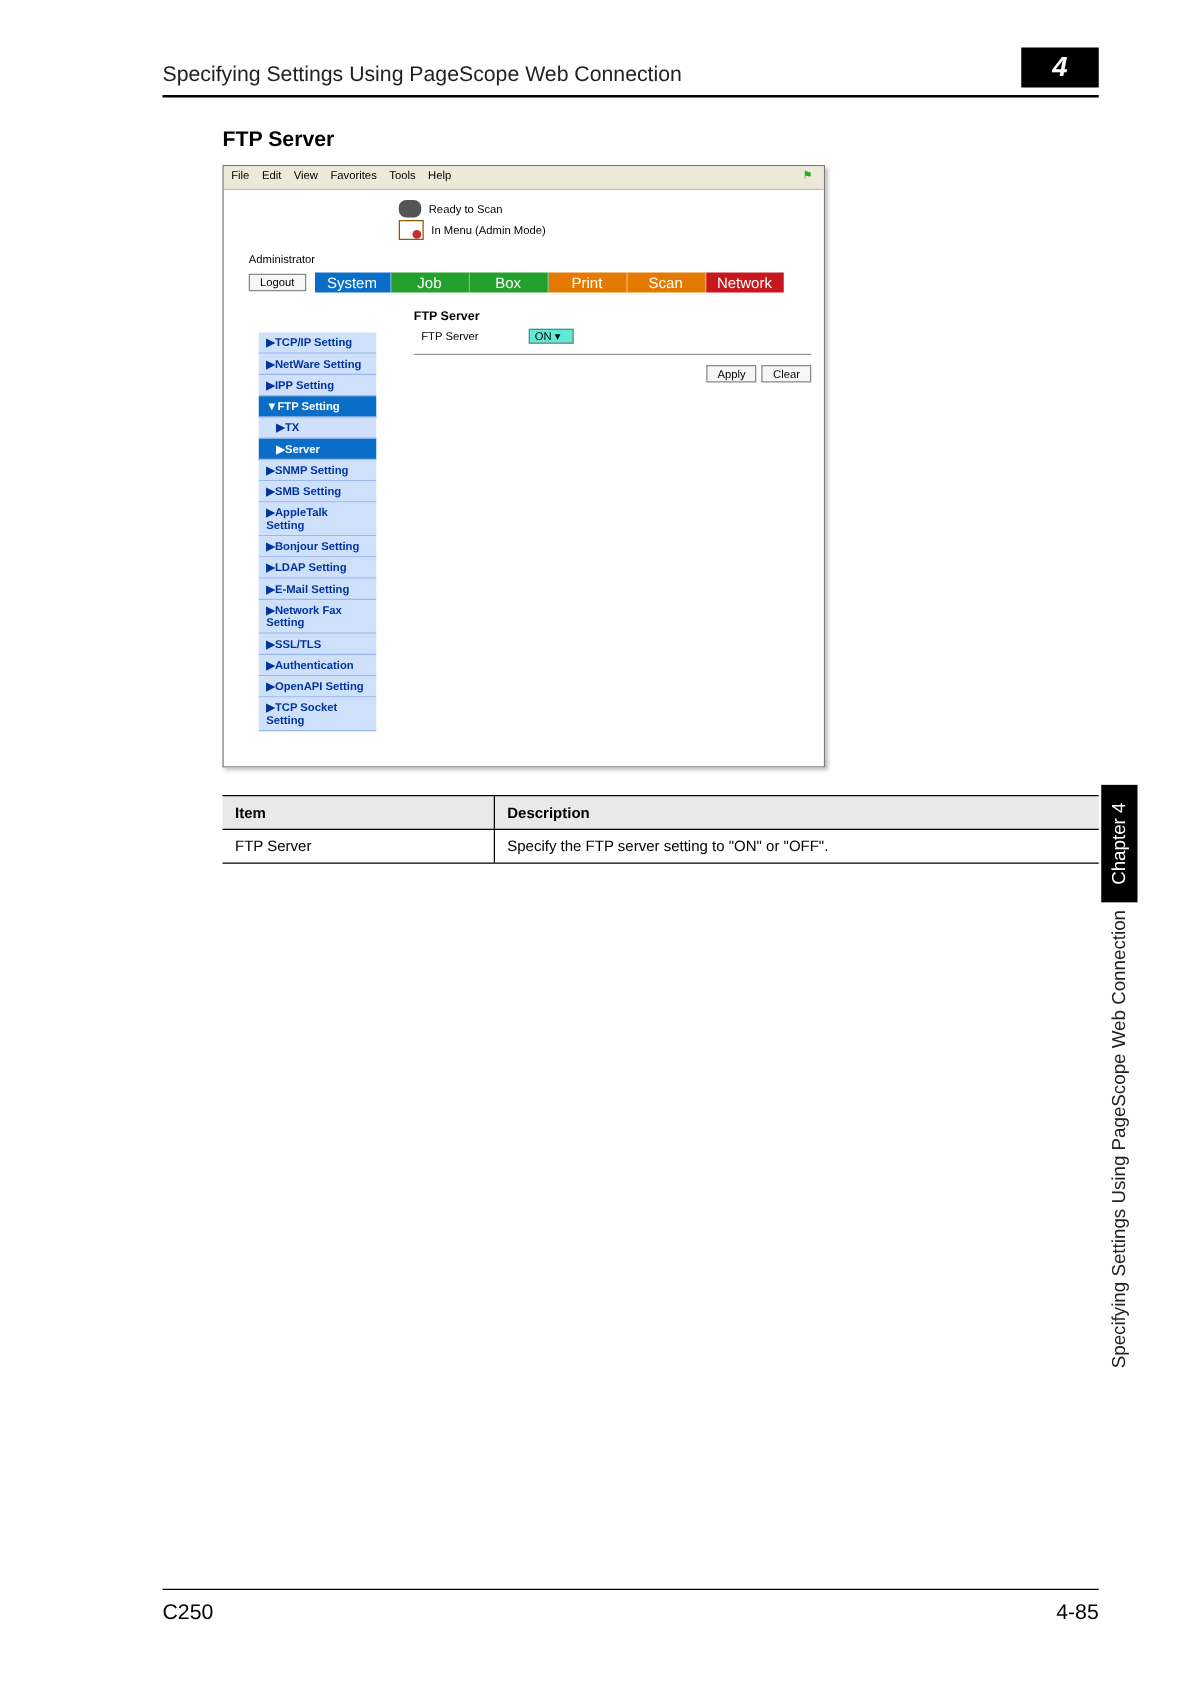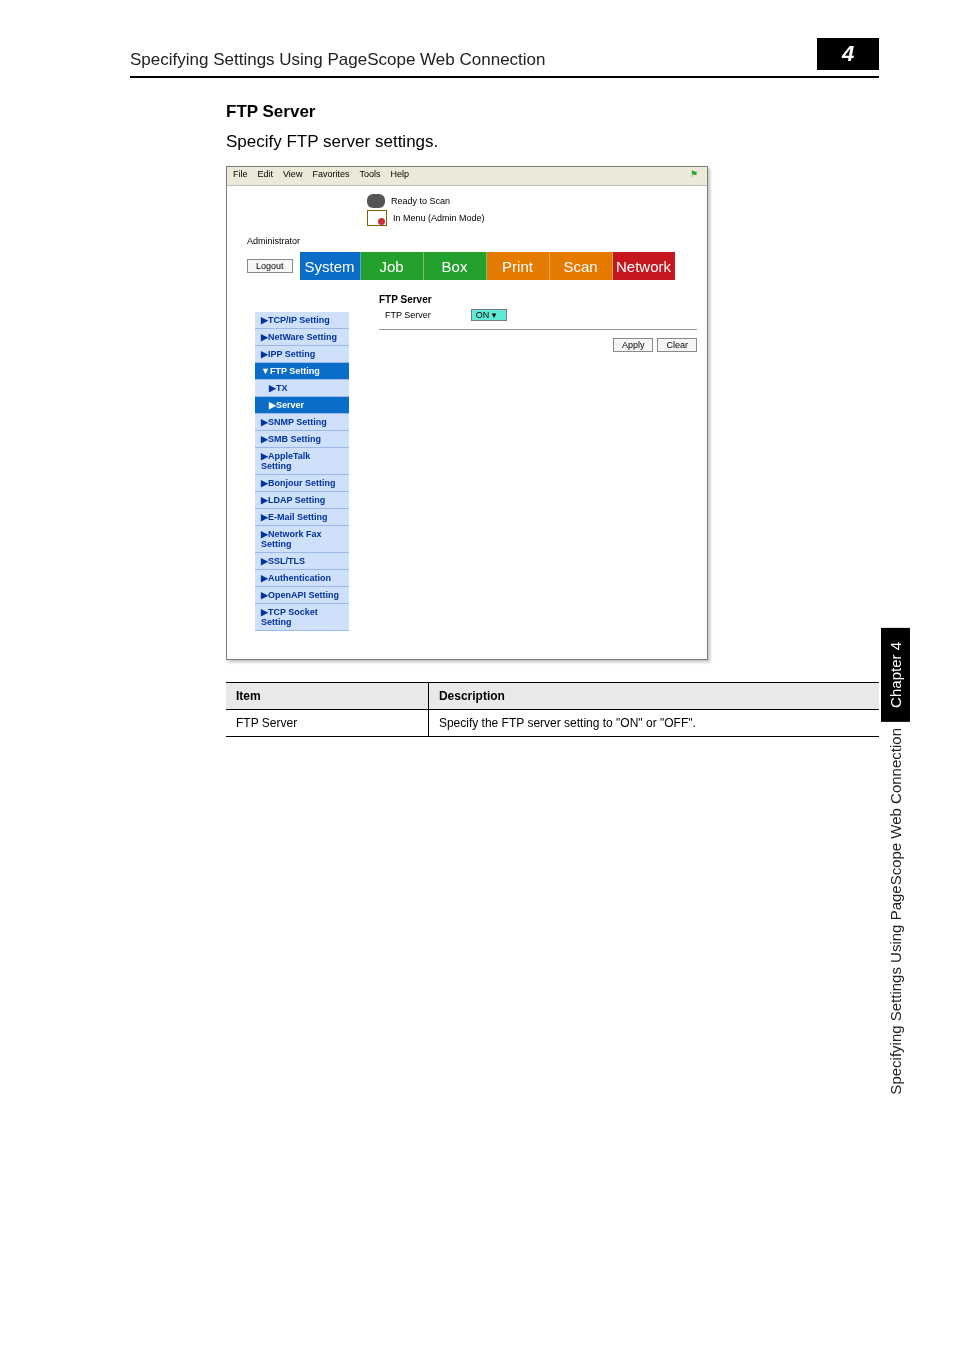--- a/index.html
+++ b/index.html
@@ -20,21 +20,21 @@
   .page{width:var(--page-w);height:var(--page-h);position:relative;
     box-sizing:border-box;padding:38px 75px 50px 130px;}
   
   .runhead{display:flex;align-items:flex-end;gap:18px;
     border-bottom:2px solid var(--rule);padding-bottom:6px;margin-bottom:24px;}
   .runhead-title{font-size:17px;color:#222;flex:1;}
   .chapter-chip{background:var(--chapter-bg);color:#fff;width:62px;height:32px;
     display:flex;align-items:center;justify-content:center;font-size:22px;
     font-style:italic;font-weight:bold;}
   
-  .body-col{margin-left:96px;}
+  .body-col{margin-left:48px;}
   h2.sub{font-size:17px;font-weight:bold;margin:0 0 10px 0;}
   p.lead{font-size:17px;margin:0 0 14px 0;}
   
   .shot{width:480px;border:1px solid #7c7c7c;
     box-shadow:2px 2px 3px rgba(0,0,0,.25);font-size:9px;color:#000;
     font-family:Tahoma,Arial,sans-serif;overflow:hidden;}
   .titlebar{display:flex;align-items:center;background:linear-gradient(#3a77d6,#1a4db0);
     color:#fff;height:18px;padding:0 4px;}
   .tb-icon{width:11px;height:11px;background:#3a77d6;border:1px solid #fff;margin-right:4px;}
   .tb-title{flex:1;font-size:10px;}
@@ -53,21 +53,21 @@
   .status-icn{width:18px;height:14px;background:#555;border-radius:6px;}
   .status-txt{font-size:9px;}
   .status-row2{display:flex;align-items:center;gap:6px;margin-left:130px;margin-top:2px;}
   .status-icn2{width:18px;height:14px;border:1px solid #8a5b00;position:relative;background:#fff;}
   .status-icn2::after{content:"";position:absolute;right:1px;bottom:0;width:7px;height:7px;
     background:#ca2e2e;border-radius:50%;}
   .adminrow{margin-top:10px;margin-left:10px;font-size:9px;}
   .logoutrow{margin:6px 0 0 10px;display:flex;align-items:center;gap:1px;}
   .logout-btn{border:1px solid #8a8a8a;background:#f6f6f6;font-size:9px;
     padding:1px 8px;text-align:right;}
-  .navtab{height:28px;font-size:15px;color:#fff;display:flex;align-items:center;
+  .navtab{height:16px;font-size:12px;color:#fff;display:flex;align-items:center;
     justify-content:center;border-right:1px solid rgba(255,255,255,.35);}
   .navtab.sys{flex:0 0 60px;background:var(--blue-sel);}
   .navtab.job{flex:0 0 62px;background:var(--tab-green);}
   .navtab.box{flex:0 0 62px;background:var(--tab-green);}
   .navtab.print{flex:0 0 62px;background:var(--tab-orange);}
   .navtab.scan{flex:0 0 62px;background:var(--tab-orange);}
   .navtab.net{flex:0 0 62px;background:var(--tab-red);border-right:none;}
   .navstrip{display:flex;margin-left:6px;}
   .main-panel{display:flex;padding:10px;gap:12px;}
   .sidebar{width:130px;}
@@ -107,21 +107,20 @@
 
 <div class="page">
 
   <div class="runhead">
     <div class="runhead-title">Specifying Settings Using PageScope Web Connection</div>
     <div class="chapter-chip">4</div>
   </div>
 
   <div class="body-col">
     <h2 class="sub">FTP Server</h2>
-    <p class="lead">Specify FTP server settings.</p>
 
     <div class="shot">
       <div class="menubar">
         <span>File</span>
         <span>Edit</span>
         <span>View</span>
         <span>Favorites</span>
         <span>Tools</span>
         <span>Help</span>
         <span>⚑</span>
@@ -207,14 +206,18 @@
           </tr>
         </tbody>
     </table>
   </div>
 
   <div class="sidecol">
     <div class="chip-v">Chapter 4</div>
     <div class="side-run">Specifying Settings Using PageScope Web Connection</div>
   </div>
 
+  <div class="footer">
+    <span>C250</span>
+    <span>4-85</span>
+  </div>
 
 </div>
 
 </body></html>

